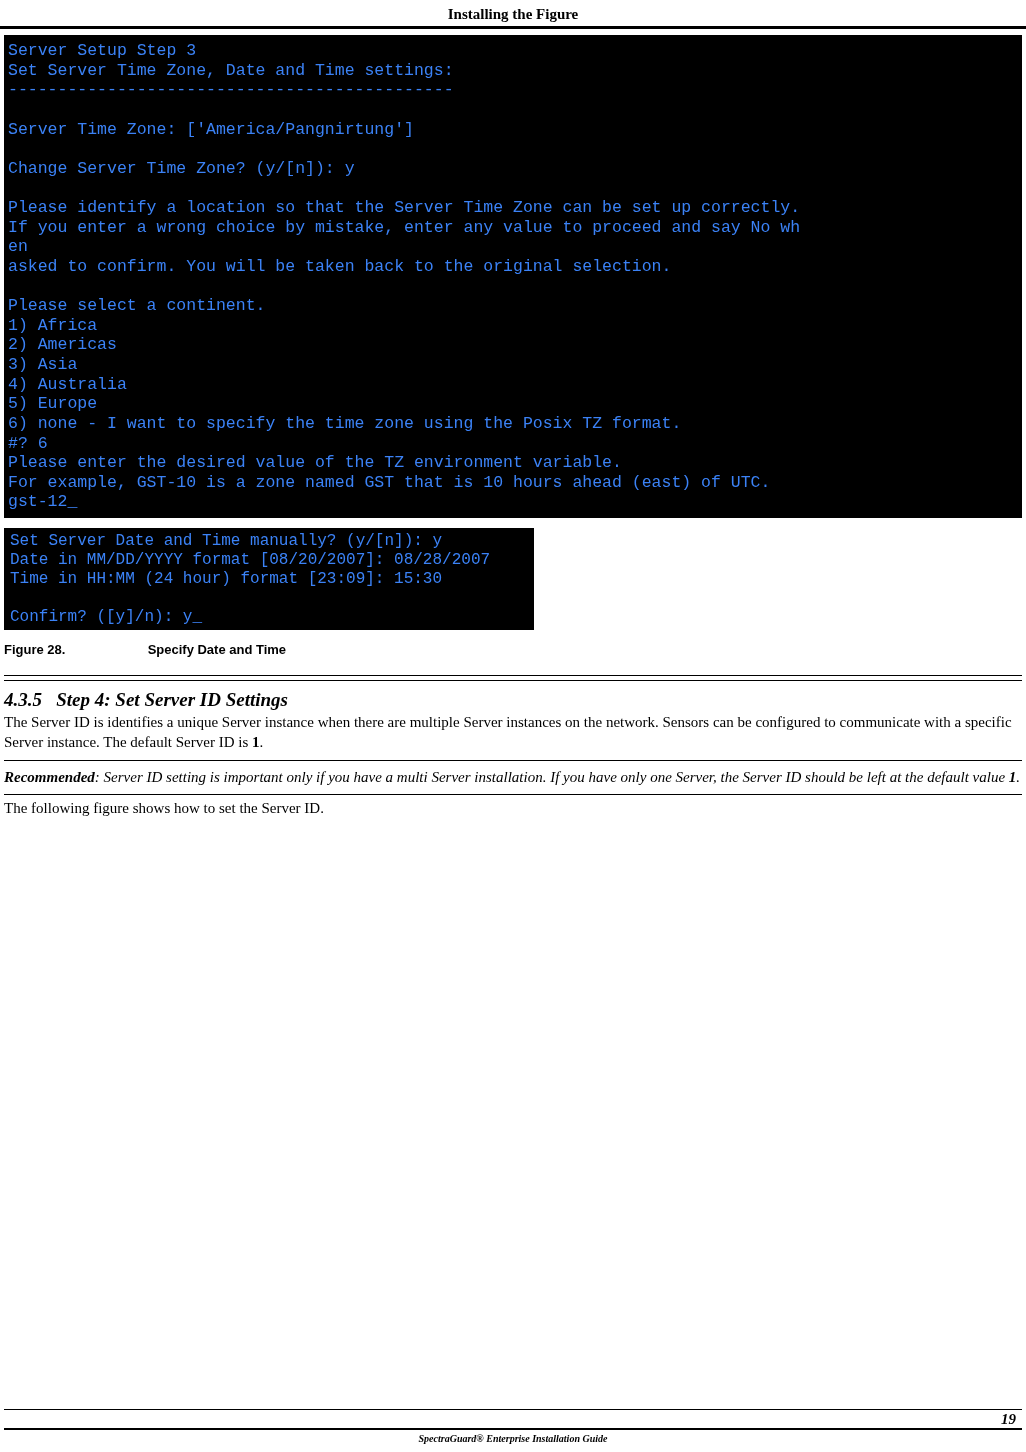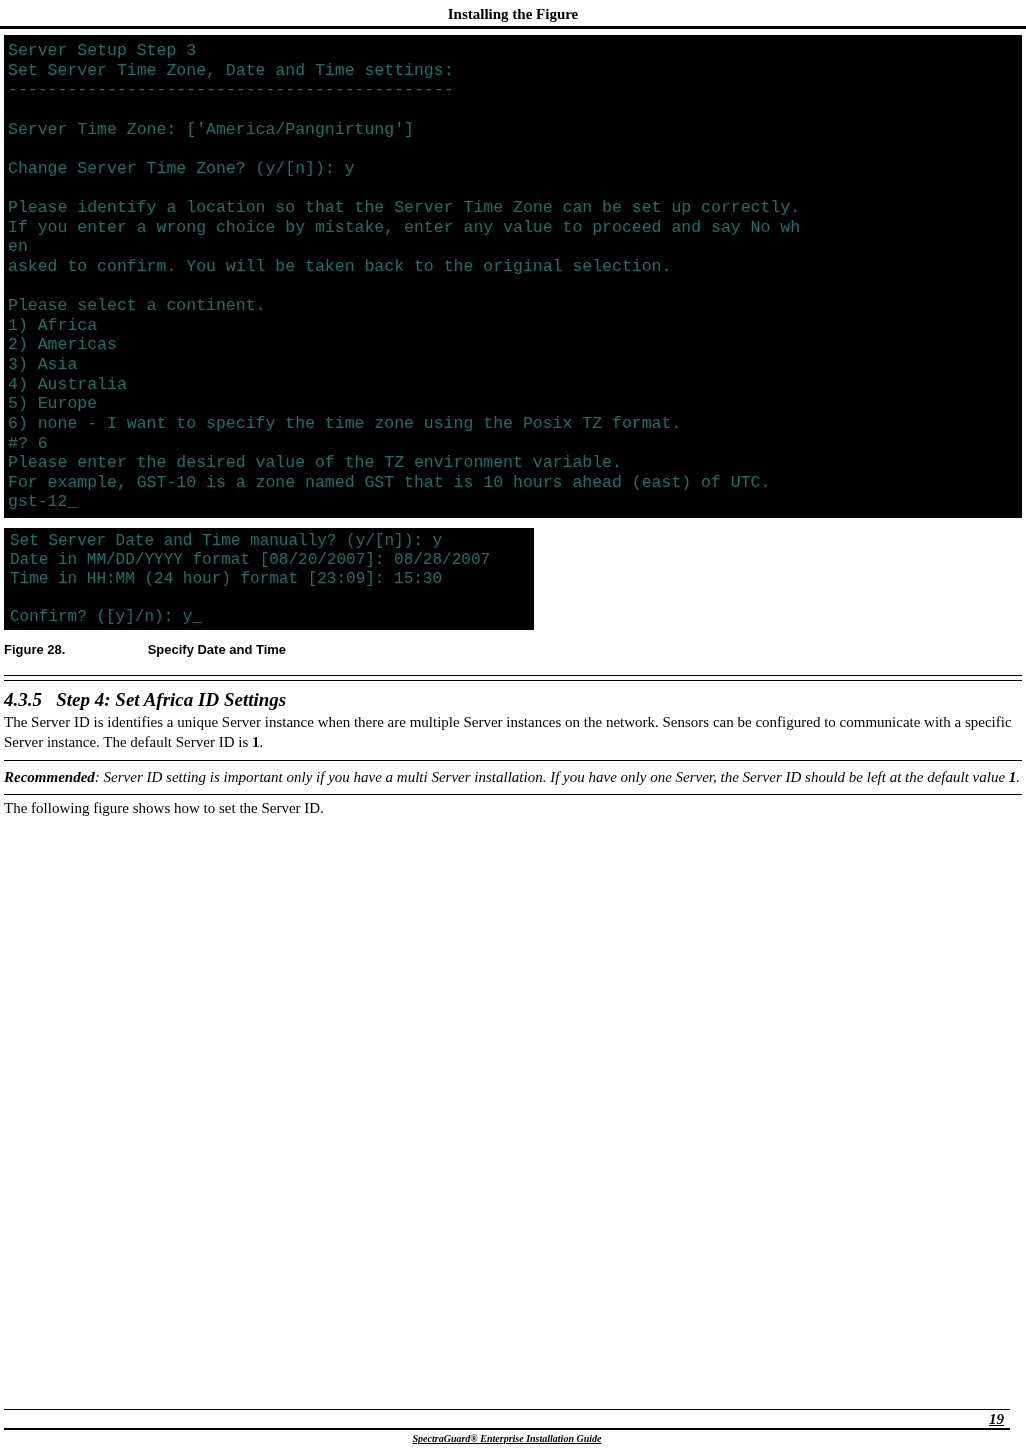--- a/index.html
+++ b/index.html
@@ -17,21 +17,21 @@
     font-weight: bold;
     font-size: 15px;
     padding: 6px 0 3px;
     border-bottom: 3px solid #000;
   }
   .content {
     padding: 0 0 0 0;
   }
   .terminal {
     background: #000;
-    color: #0f766e;
+    color: #3b82f6;
     font-family: 'Courier New', monospace;
     font-size: 16.5px;
     line-height: 1.19;
     padding: 6px 4px;
     white-space: pre;
     margin: 6px 4px 10px 4px;
     overflow: hidden;
   }
   .terminal.small {
     width: 530px;
@@ -71,22 +71,21 @@
   .body-text {
     font-size: 15px;
     line-height: 1.3;
     margin: 2px 4px 8px 4px;
   }
   .body-text .bold { font-weight: bold; }
   .footer {
     position: absolute;
     bottom: 0;
     left: 0;
-    right: 12px;
-    text-decoration: underline;
+    right: 0;
   }
   .footer .pagenum-row {
     border-top: 1px solid #000;
     text-align: right;
     font-weight: bold;
     font-style: italic;
     font-size: 15px;
     padding: 1px 6px 0 0;
     margin: 0 4px;
   }
@@ -143,21 +142,21 @@
 
   <div class="figure-caption">
     <span class="fignum">Figure  28.</span>
     <span>Specify Date and Time</span>
   </div>
 
   <div class="rule"></div>
   <div class="rule"></div>
 
   <div class="section-heading">
-    <span>4.3.5</span>&nbsp;&nbsp;&nbsp;<span>Step 4: Set Africa ID Settings</span>
+    <span>4.3.5</span>&nbsp;&nbsp;&nbsp;<span>Step 4: Set Server ID Settings</span>
   </div>
 
   <div class="body-text">
     <span>The Server ID is identifies a unique Server instance when there are multiple Server instances on the network. Sensors can be configured to communicate with a specific Server instance. The default Server ID is </span><span class="bold">1</span><span>.</span>
   </div>
 
   <div class="rule"></div>
   <div class="note-block">
     <span class="label">Recommended</span><span>: Server ID setting is important only if you have a multi Server installation. If you have only one Server, the Server ID should be left at the default value </span><span class="label">1</span><span>.</span>
   </div>

